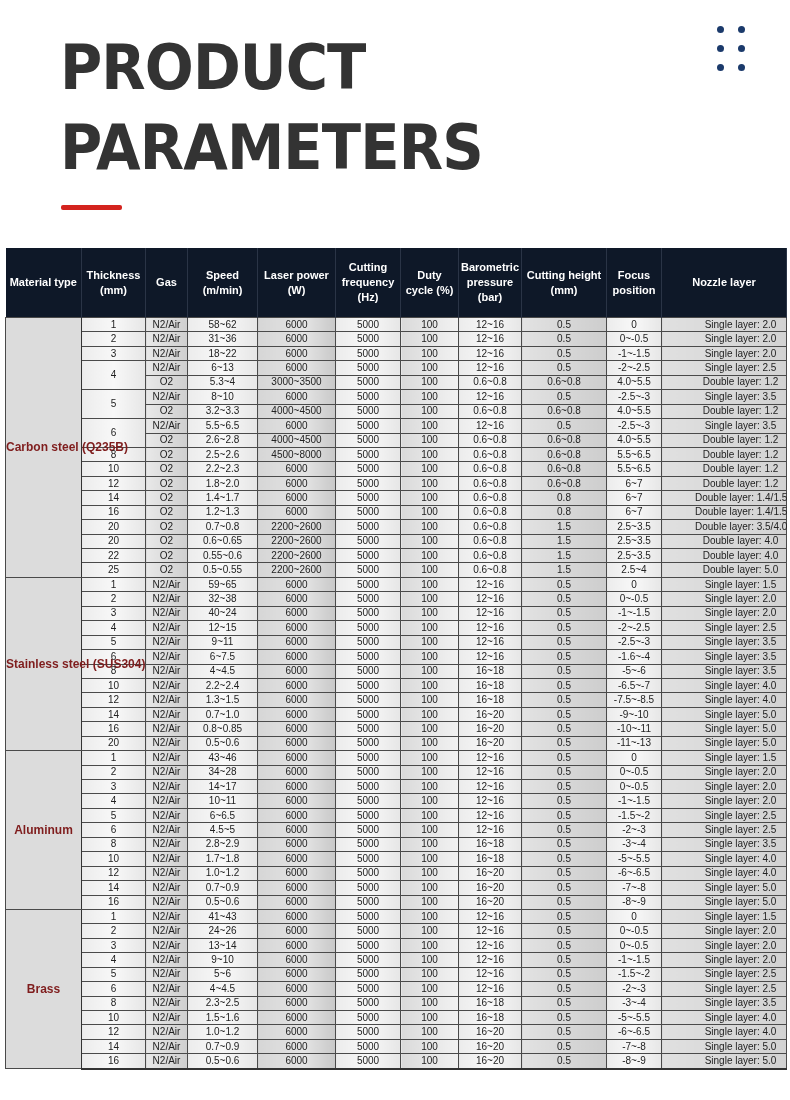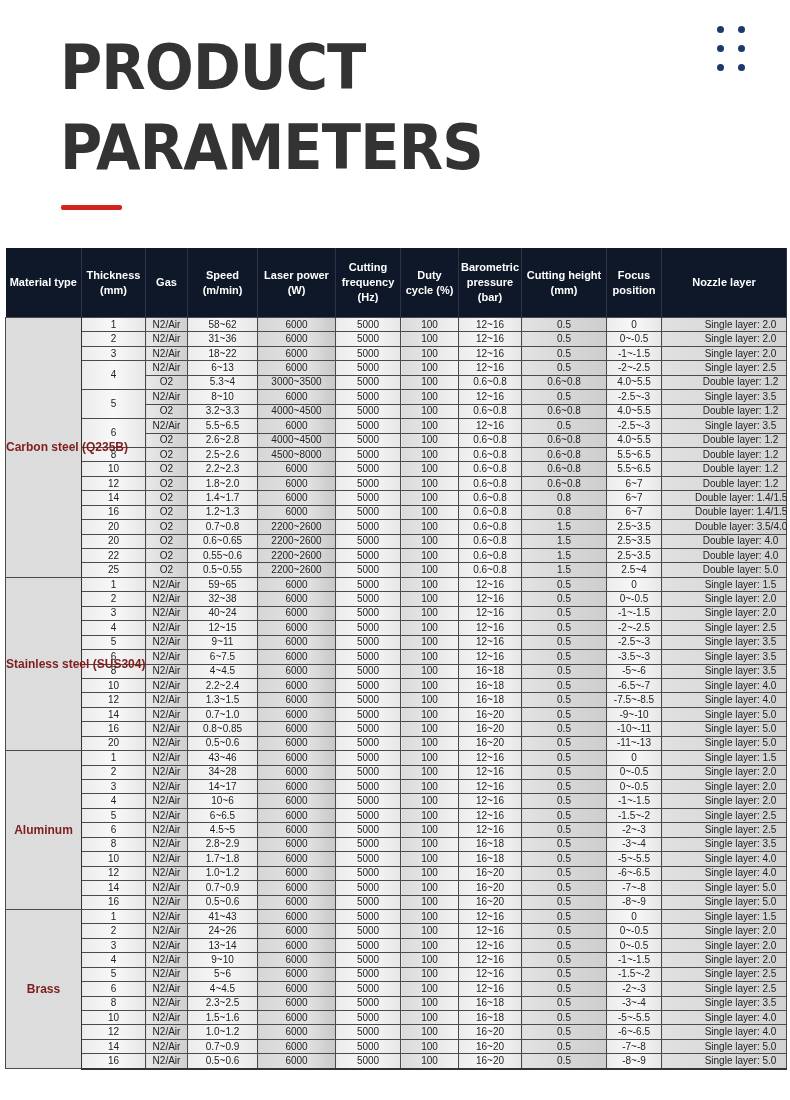--- a/index.html
+++ b/index.html
@@ -356,21 +356,21 @@
       </tr>
       <tr>
         <td class="c-thick">6</td>
         <td class="c-gas">N2/Air</td>
         <td class="c-speed">6~7.5</td>
         <td class="c-power">6000</td>
         <td class="c-freq">5000</td>
         <td class="c-duty">100</td>
         <td class="c-pressure">12~16</td>
         <td class="c-height">0.5</td>
-        <td class="c-focus">-3.5~-3</td>
+        <td class="c-focus">-1.6~-4</td>
         <td class="c-nozzle">Single layer:  3.5</td>
       </tr>
       <tr>
         <td class="c-thick">8</td>
         <td class="c-gas">N2/Air</td>
         <td class="c-speed">4~4.5</td>
         <td class="c-power">6000</td>
         <td class="c-freq">5000</td>
         <td class="c-duty">100</td>
         <td class="c-pressure">16~18</td>
@@ -471,21 +471,21 @@
         <td class="c-freq">5000</td>
         <td class="c-duty">100</td>
         <td class="c-pressure">12~16</td>
         <td class="c-height">0.5</td>
         <td class="c-focus">0~-0.5</td>
         <td class="c-nozzle">Single layer:  2.0</td>
       </tr>
       <tr>
         <td class="c-thick">4</td>
         <td class="c-gas">N2/Air</td>
-        <td class="c-speed">10~6</td>
+        <td class="c-speed">10~11</td>
         <td class="c-power">6000</td>
         <td class="c-freq">5000</td>
         <td class="c-duty">100</td>
         <td class="c-pressure">12~16</td>
         <td class="c-height">0.5</td>
         <td class="c-focus">-1~-1.5</td>
         <td class="c-nozzle">Single layer:  2.0</td>
       </tr>
       <tr>
         <td class="c-thick">5</td>

